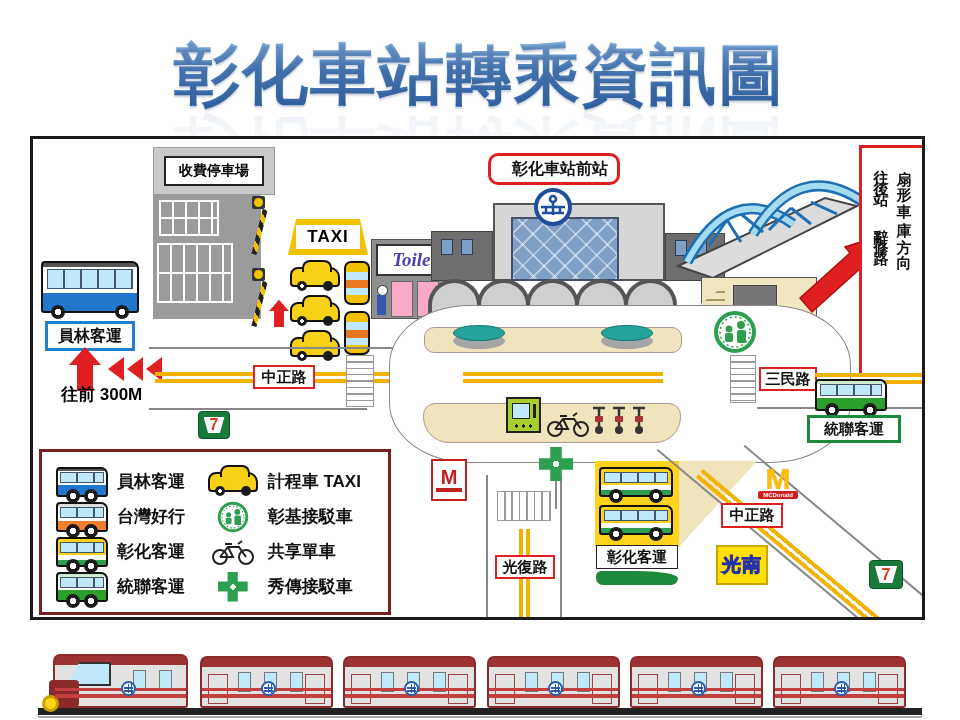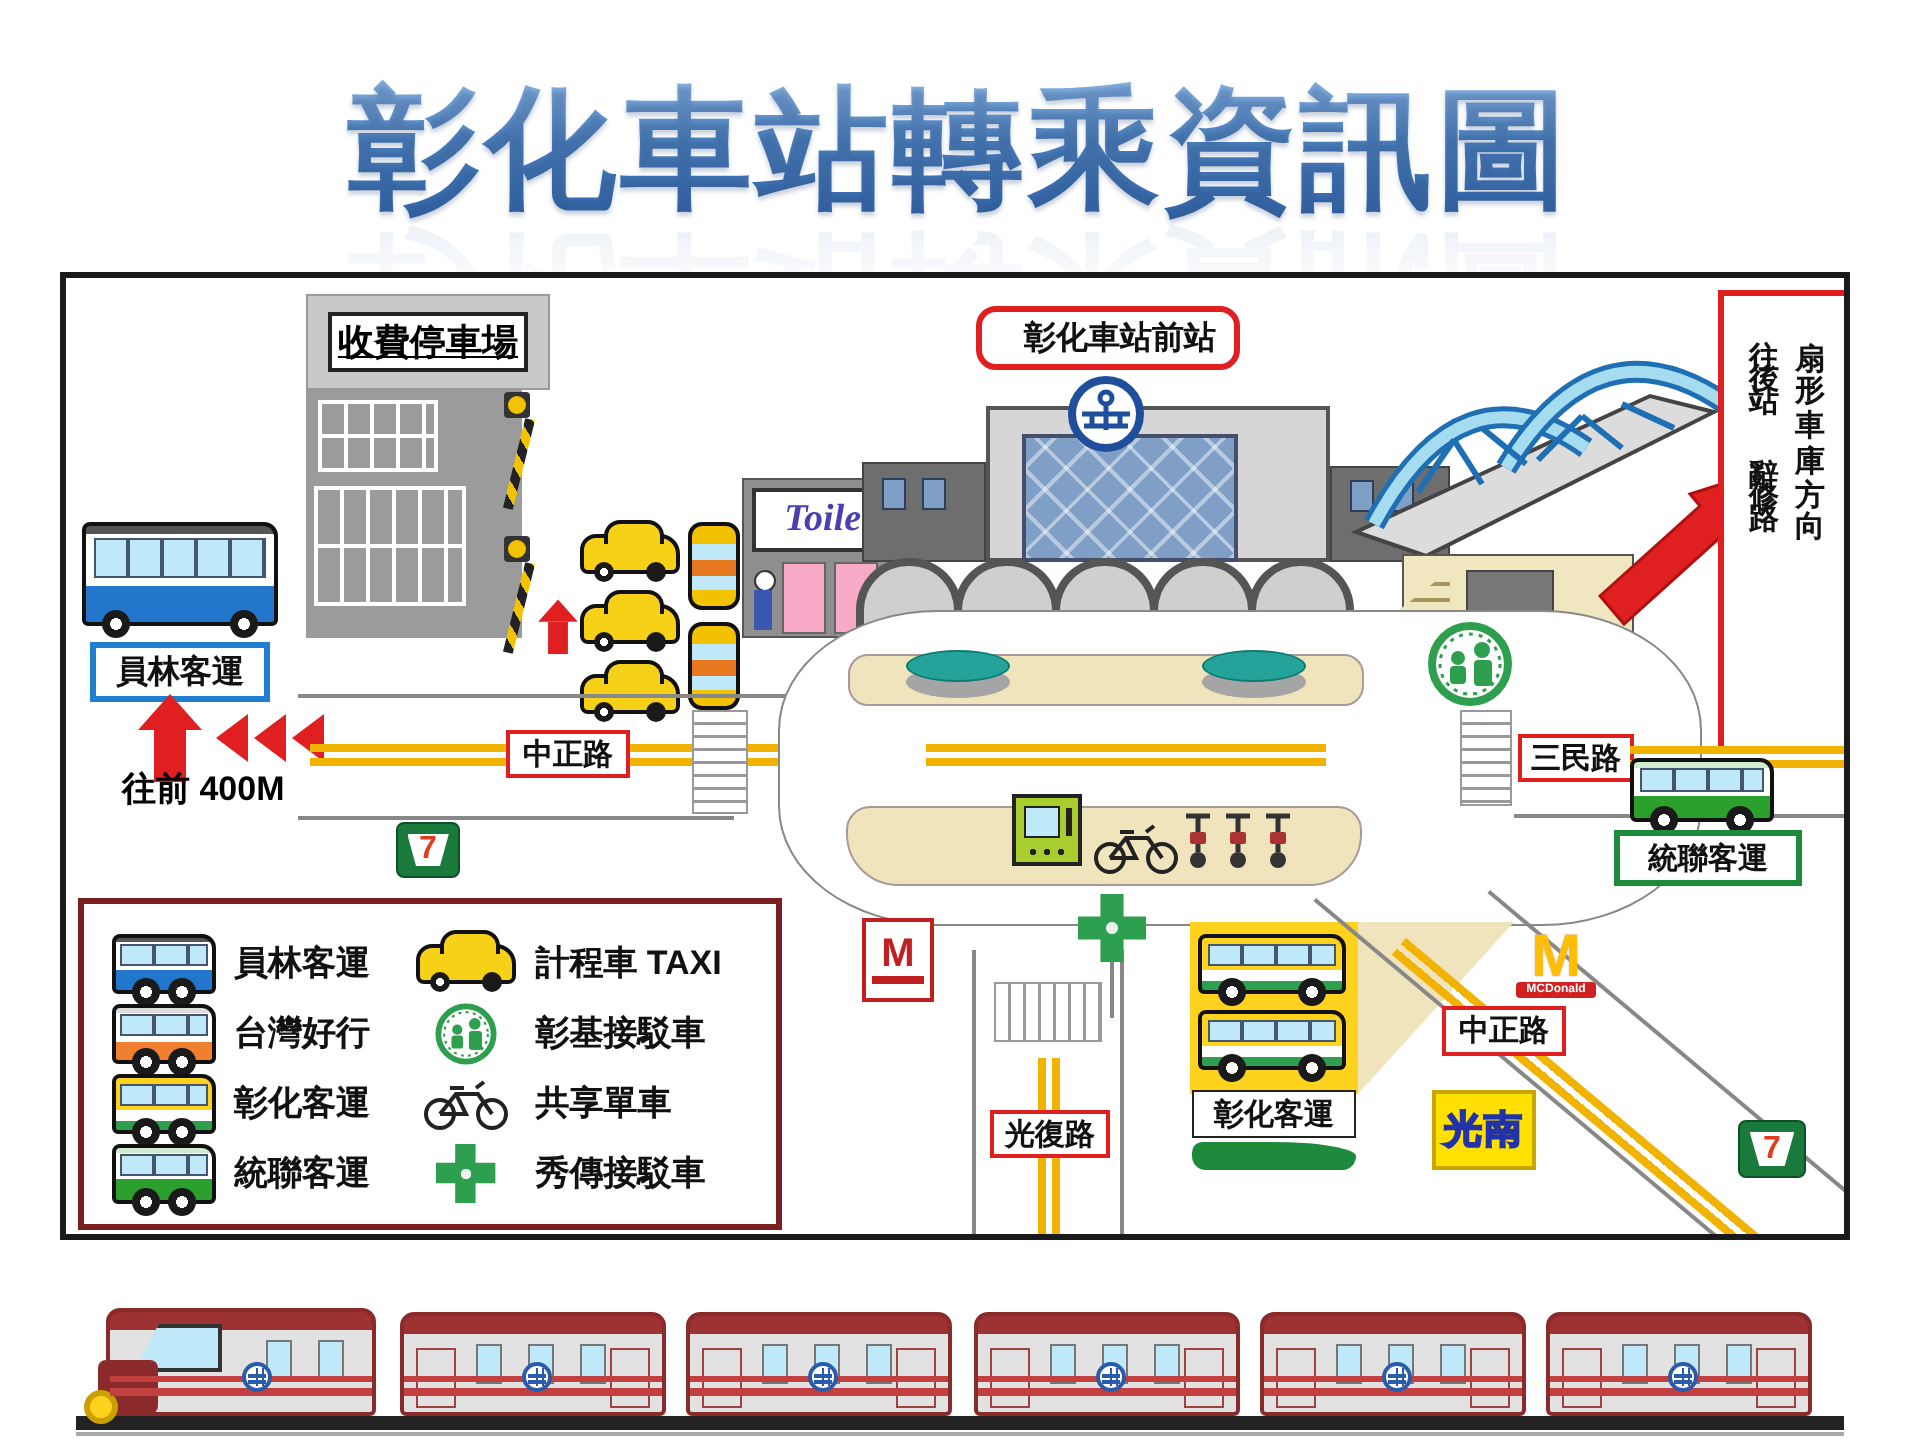--- a/index.html
+++ b/index.html
@@ -28,21 +28,21 @@
   .lbl-black { border:1.5px solid #222; }
 
   .gray-line { background:#888; }
   .yline-h { height:11px; background:linear-gradient(180deg,#f2b300 0 4px,transparent 4px 7px,#f2b300 7px 11px); }
   .yline-v { width:11px;  background:linear-gradient(90deg,#f2b300 0 4px,transparent 4px 7px,#f2b300 7px 11px); }
   .cross-v { background:repeating-linear-gradient(180deg,#fff 0 5px,#999 5px 6.5px); border:1px solid #999; }
   .cross-h { background:repeating-linear-gradient(90deg,#fff 0 6px,#999 6px 7.5px); border:1px solid #999; }
 
   
   .parking-header { background:#c9c9c9; border:1px solid #9a9a9a; }
-  .parking-sign { background:#fff; border:2px solid #222; font-size:18px; font-weight:bold; display:flex; align-items:center; justify-content:center;text-decoration:underline; }
+  .parking-sign { background:#fff; border:2px solid #222; font-size:14px; font-weight:bold; display:flex; align-items:center; justify-content:center; }
   .parking-lot { background:#9b9b9b; }
   .pgrid { border:2px solid #fff;
     background-image:linear-gradient(180deg,transparent calc(50% - 1px),#fff calc(50% - 1px) calc(50% + 1px),transparent calc(50% + 1px)),
                      repeating-linear-gradient(90deg,transparent 0 11px,#fff 11px 13px); }
   .gate { width:13px; height:13px; background:#333; border-radius:2px; }
   .gate::before { content:""; position:absolute; left:2px; top:2px; width:9px; height:9px; border-radius:50%; background:#f2c200; }
   .gate-pole { width:5px; height:46px; background:repeating-linear-gradient(45deg,#222 0 5px,#f2c200 5px 10px); transform:rotate(14deg); }
 
   
   .up-arrow { width:32px; height:46px; }
@@ -158,20 +158,23 @@
     <div class="abs parking-sign" style="left:131px;top:17px;width:100px;height:30px;">收費停車場</div>
     <div class="abs parking-lot" style="left:120px;top:56px;width:108px;height:124px;"></div>
     <div class="abs pgrid" style="left:126px;top:61px;width:60px;height:36px;"></div>
     <div class="abs pgrid" style="left:124px;top:104px;width:76px;height:60px;"></div>
     <div class="abs gate" style="left:219px;top:57px;"></div>
     <div class="abs gate-pole" style="left:224px;top:70px;"></div>
     <div class="abs gate" style="left:219px;top:129px;"></div>
     <div class="abs gate-pole" style="left:224px;top:142px;"></div>
     <div class="abs up-arrow" style="left:230px;top:152px;transform:scale(.62);"></div>
 
+    <div class="abs taxi-sign-outer" style="left:255px;top:80px;width:80px;height:36px;">
+      <div class="taxi-sign-inner">TAXI</div>
+    </div>
     <div class="abs taxi-car" style="left:257px;top:128px;"></div>
     <div class="abs taxi-car" style="left:257px;top:163px;"></div>
     <div class="abs taxi-car" style="left:257px;top:198px;"></div>
     <div class="abs stop-sign" style="left:311px;top:122px;"></div>
     <div class="abs stop-sign" style="left:311px;top:172px;"></div>
 
     <div class="abs toilet-bldg" style="left:338px;top:100px;width:86px;height:80px;"></div>
     <div class="abs toilet-sign" style="left:343px;top:105px;width:76px;height:32px;">Toilet</div>
     <div class="abs toilet-door" style="left:358px;top:142px;width:22px;height:36px;"></div>
     <div class="abs toilet-door" style="left:384px;top:142px;width:22px;height:36px;"></div>
@@ -226,21 +229,21 @@
     </div>
 
     <div class="abs bus bus-yuanlin" style="left:8px;top:122px;width:98px;height:52px;">
         <div class="win"></div>
       </div>
     <div class="abs lbl lbl-blue" style="left:12px;top:182px;width:90px;height:30px;font-size:16px;">員林客運</div>
     <div class="abs up-arrow" style="left:36px;top:208px;"></div>
     <div class="abs" style="left:72px;top:218px;">
       <span class="tri-left"></span><span class="tri-left"></span><span class="tri-left"></span>
     </div>
-    <div class="abs" style="left:28px;top:244px;font-size:17px;font-weight:bold;">往前 400M</div>
+    <div class="abs" style="left:28px;top:244px;font-size:17px;font-weight:bold;">往前 300M</div>
 
     <div class="abs gray-line" style="left:116px;top:208px;width:252px;height:1.5px;"></div>
     <div class="abs gray-line" style="left:116px;top:269px;width:218px;height:1.5px;"></div>
     <div class="abs yline-h" style="left:122px;top:233px;width:252px;"></div>
     <div class="abs lbl" style="left:220px;top:226px;width:62px;height:24px;font-size:15px;">中正路</div>
     <div class="abs cross-v" style="left:313px;top:216px;width:28px;height:52px;"></div>
     <div class="abs seven" style="left:165px;top:272px;width:32px;height:28px;">
       <div class="seven-inner"></div>
         <div class="seven-7">7</div>
     </div>

